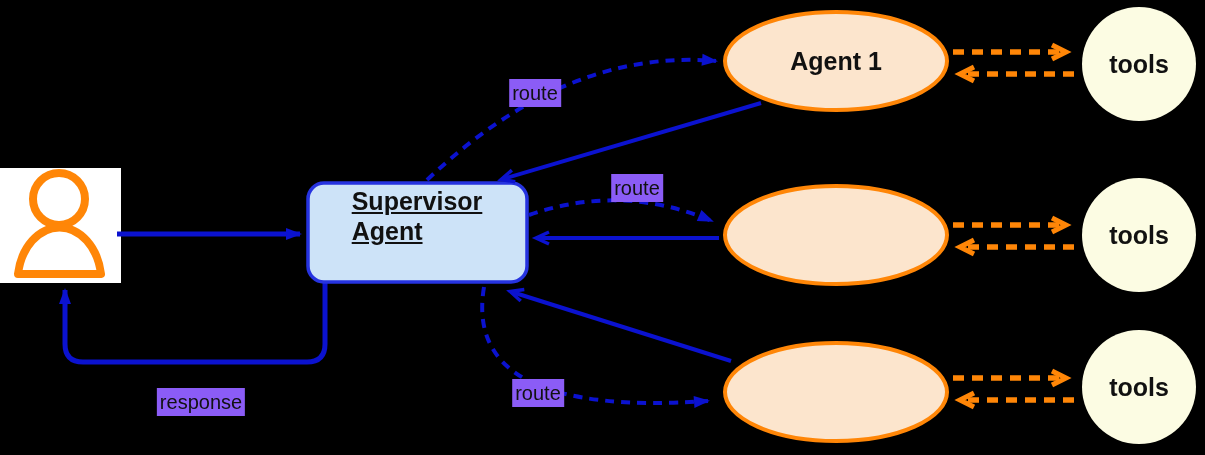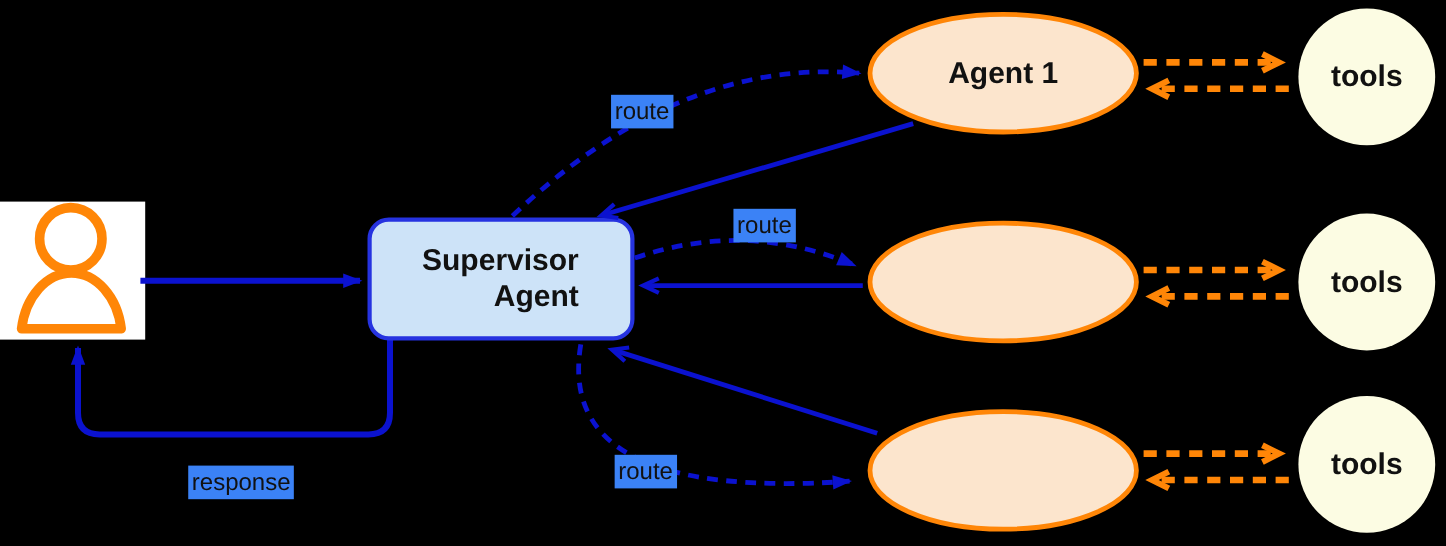--- a/index.html
+++ b/index.html
@@ -16,35 +16,35 @@
     overflow: hidden;
   }
   .canvas svg {
     position: absolute;
     left: 0;
     top: 0;
   }
   .edge-label {
     position: absolute;
     transform: translate(-50%, -50%);
-    background: #3b82f6;
+    background: #8b5cf6;
     color: #111111;
     font-size: 20px;
     line-height: 24px;
     padding: 2px 3px;
     white-space: nowrap;
   }
   .node-label {
     position: absolute;
     transform: translate(-50%, -50%);
     color: #111111;
     font-size: 25px;
     font-weight: 700;
     line-height: 30px;
-    text-align: right;
+    text-align: left;
     white-space: nowrap;
   }
 </style>
 </head>
 <body>
 
 <div class="canvas">
 
   <svg width="1205" height="455" viewBox="0 0 1205 455">
     <defs>
@@ -95,21 +95,21 @@
       <path d="M953,378 H1064" marker-end="url(#m-orange-open)"></path>
       <path d="M1074,400 H962" marker-end="url(#m-orange-open)"></path>
     </g>
   </svg>
 
   <div class="edge-label" style="left:201px; top:362px;margin-top:40px;">response</div>
   <div class="edge-label" style="left:535px; top:93px;">route</div>
   <div class="edge-label" style="left:637px; top:188px;">route</div>
   <div class="edge-label" style="left:538px; top:393px;">route</div>
 
-  <div class="node-label" style="left:417px; top:232px;">
+  <div class="node-label" style="left:417px; top:216px;text-decoration:underline;">
     <div>Supervisor</div>
     <div>Agent</div>
   </div>
 
   <div class="node-label" style="left:836px; top:61px;">Agent 1</div>
 
   <div class="node-label" style="left:1139px; top:64px;">tools</div>
   <div class="node-label" style="left:1139px; top:235px;">tools</div>
   <div class="node-label" style="left:1139px; top:387px;">tools</div>
 

